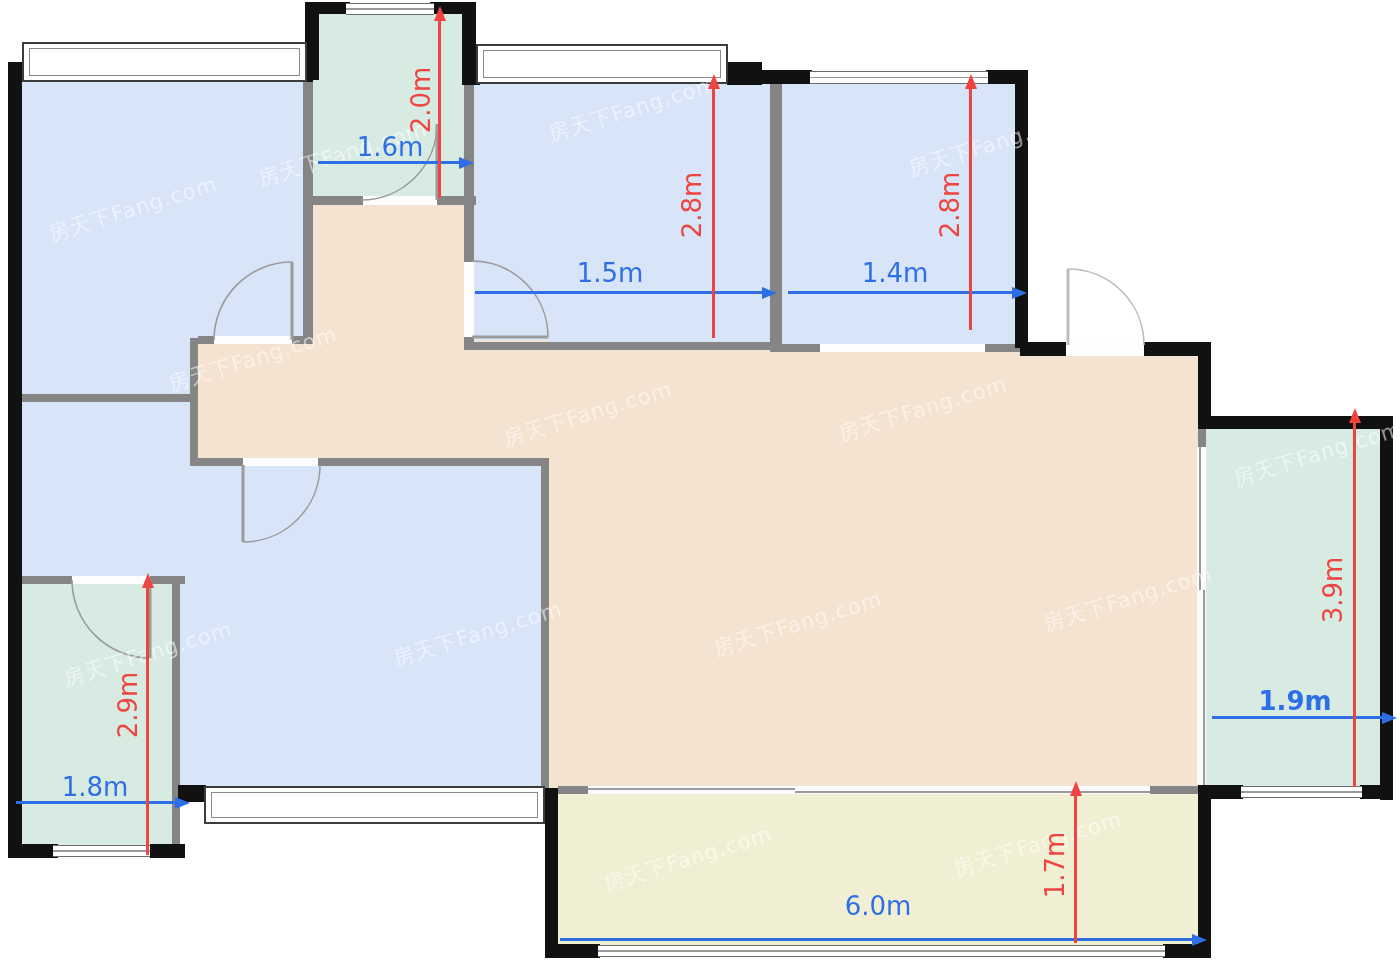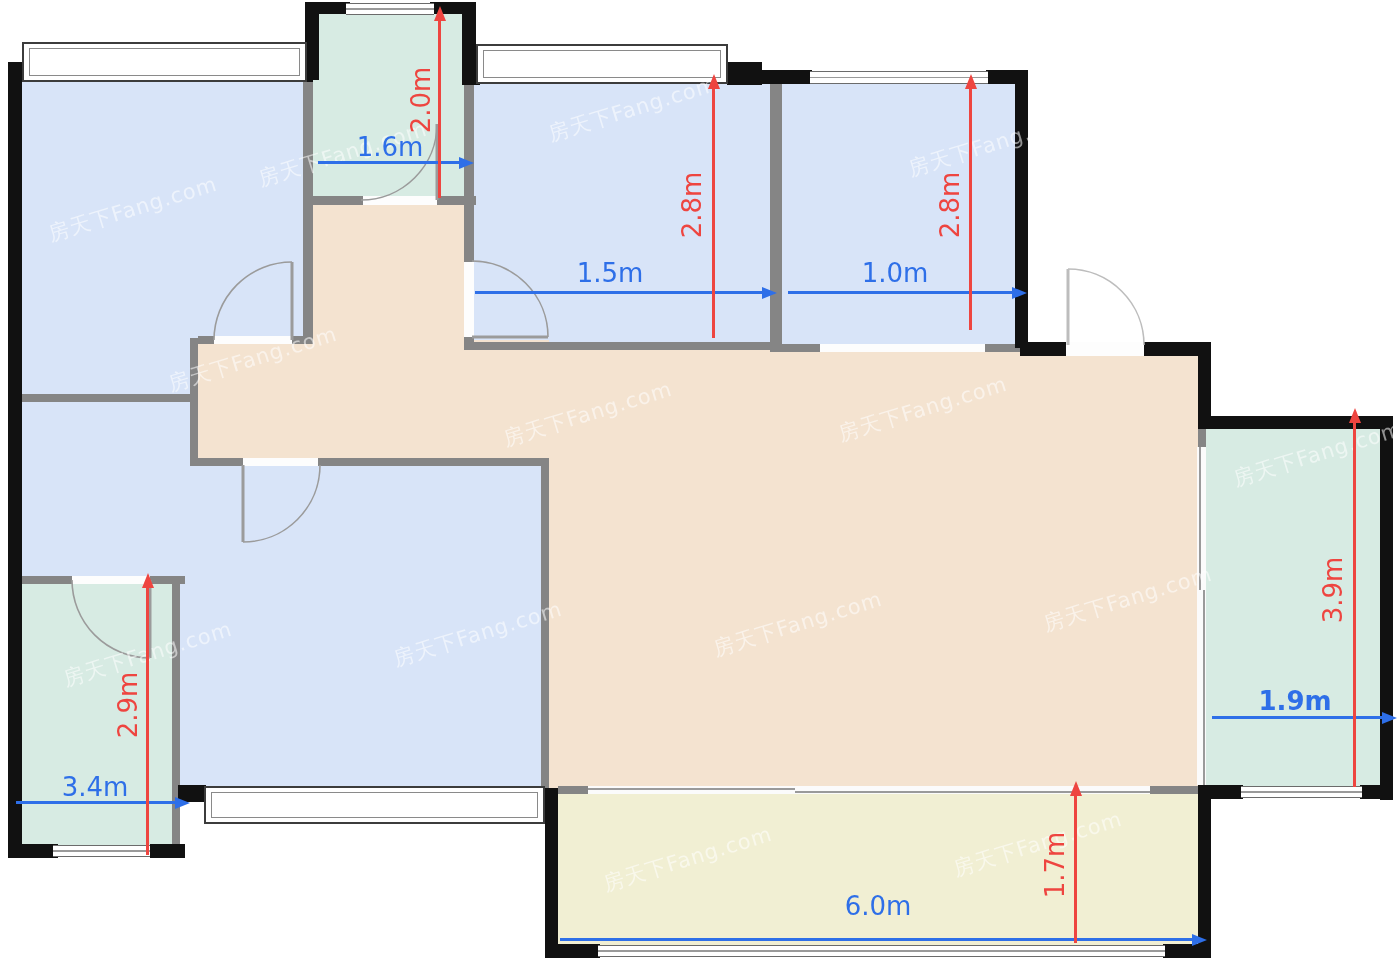--- a/index.html
+++ b/index.html
@@ -225,22 +225,22 @@
       <div class="head"></div>
     </div>
   <div class="varrow" style="left:1074px;top:795px;height:148px;">
       <div class="head"></div>
     </div>
 
   <div class="dlab blue" style="left:330px;top:132px;">1.6m</div>
   <div class="dlab red" style="left:371px;top:85px;">2.0m</div>
   <div class="dlab blue" style="left:550px;top:258px;">1.5m</div>
   <div class="dlab red" style="left:642px;top:190px;">2.8m</div>
-  <div class="dlab blue" style="left:835px;top:258px;">1.0m</div>
+  <div class="dlab blue" style="left:835px;top:258px;">1.4m</div>
   <div class="dlab red" style="left:900px;top:190px;">2.8m</div>
   <div class="dlab blue" style="left:1235px;top:686px;font-weight:bold;">1.9m</div>
   <div class="dlab red" style="left:1283px;top:575px;">3.9m</div>
-  <div class="dlab blue" style="left:35px;top:772px;">3.4m</div>
+  <div class="dlab blue" style="left:35px;top:772px;">1.8m</div>
   <div class="dlab red" style="left:78px;top:690px;">2.9m</div>
   <div class="dlab blue" style="left:818px;top:891px;">6.0m</div>
   <div class="dlab red" style="left:1005px;top:850px;">1.7m</div>
 
 </div>
 
 </body></html>

